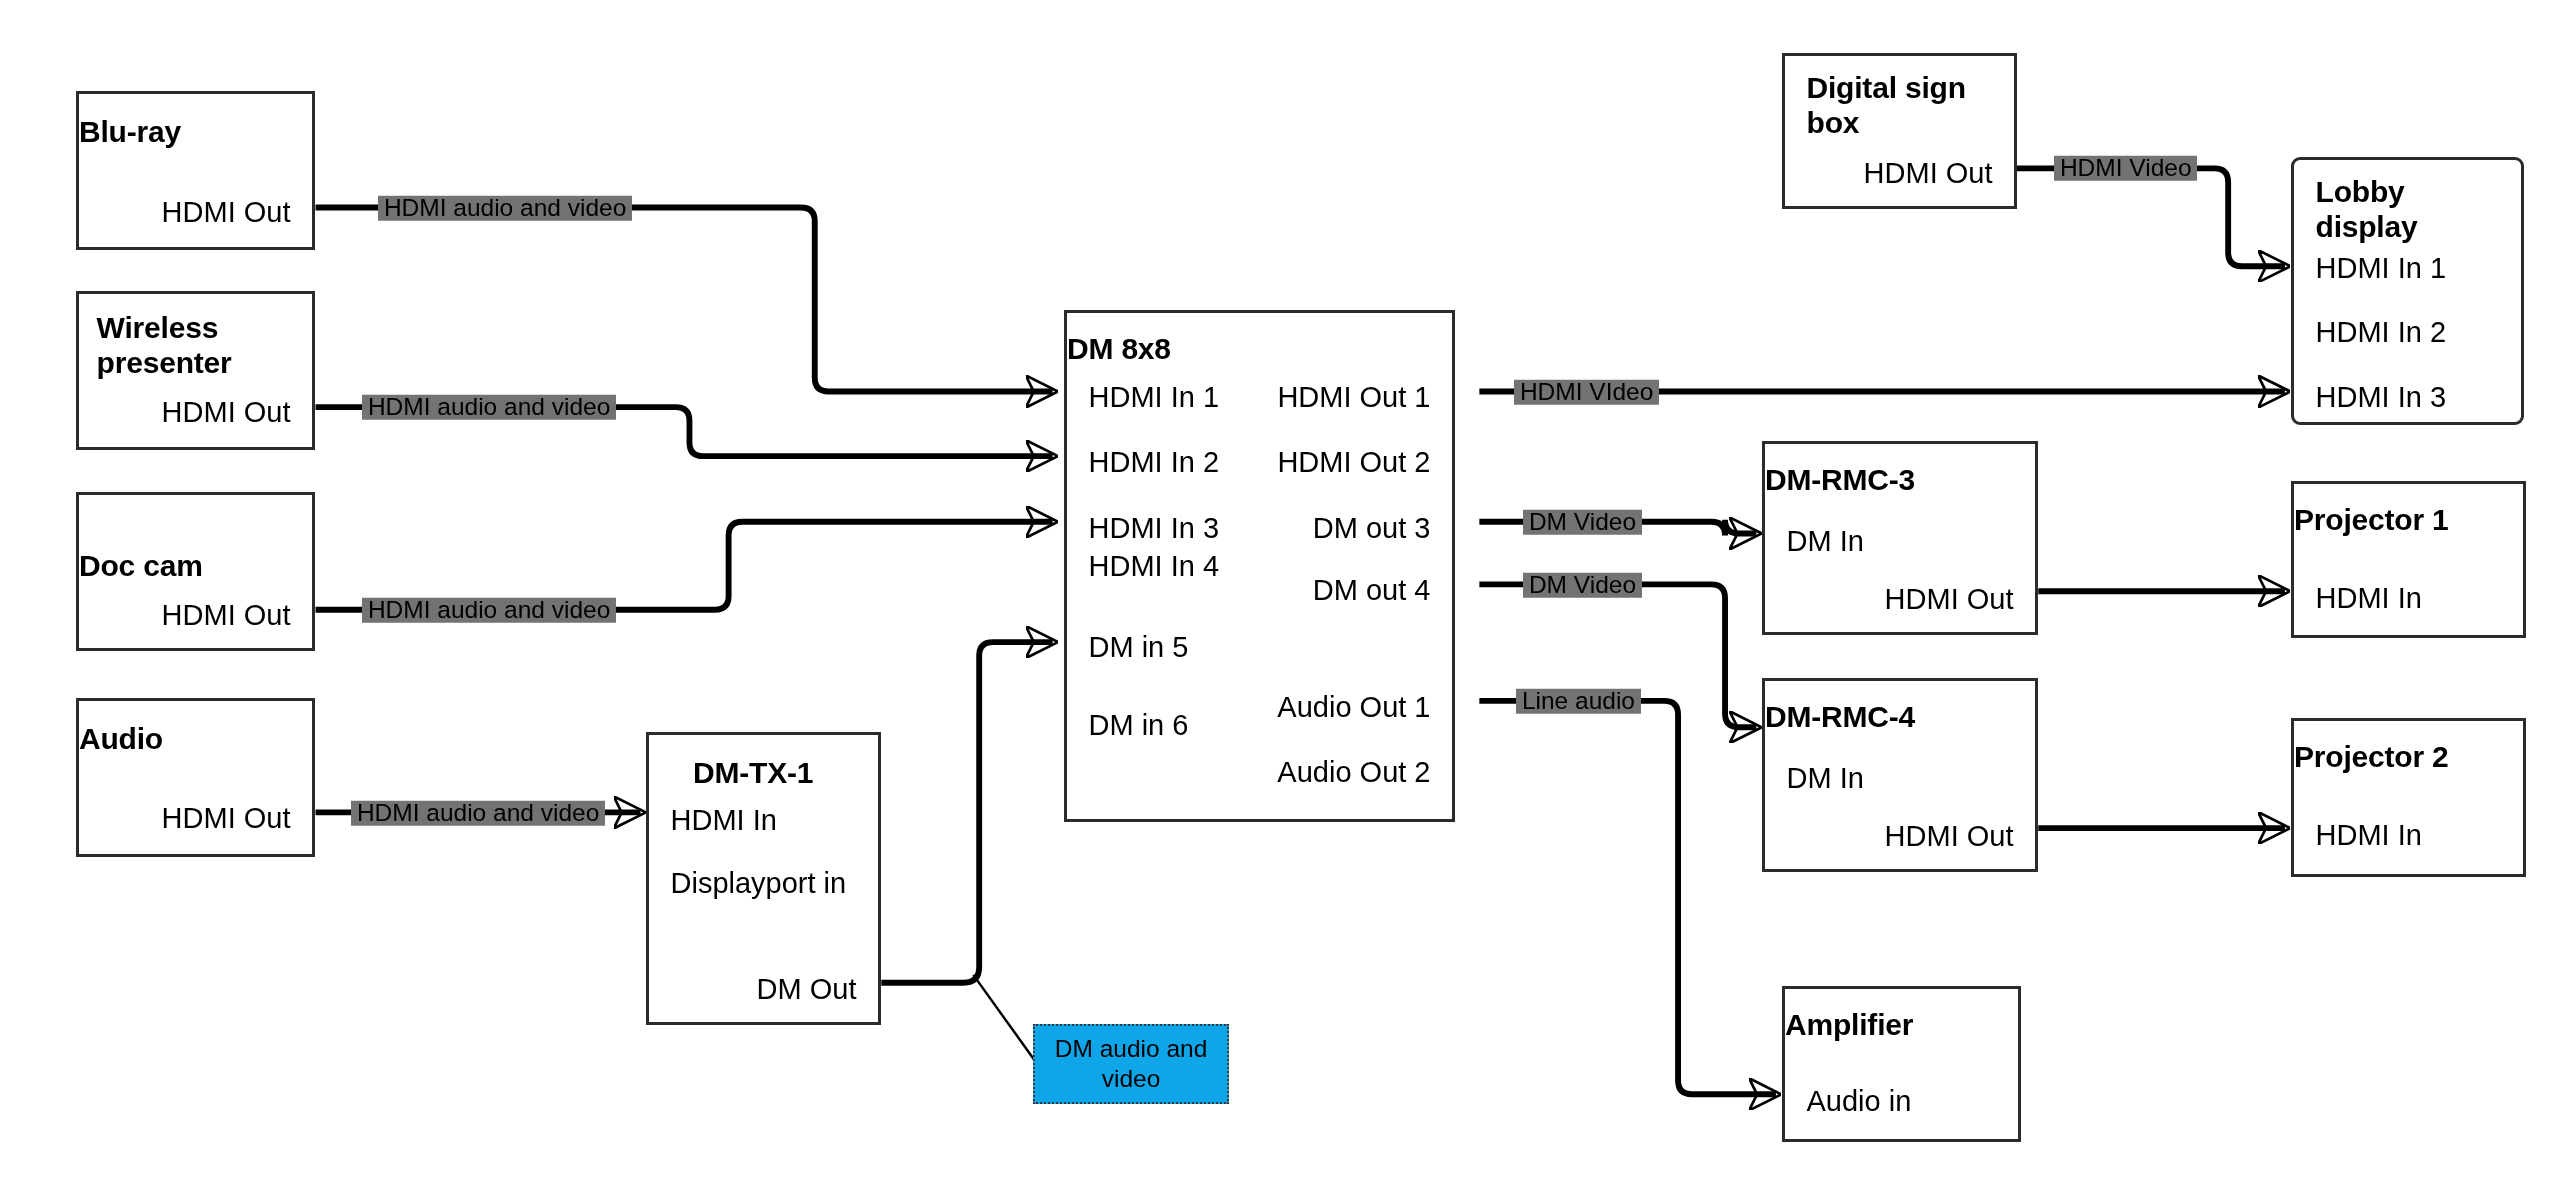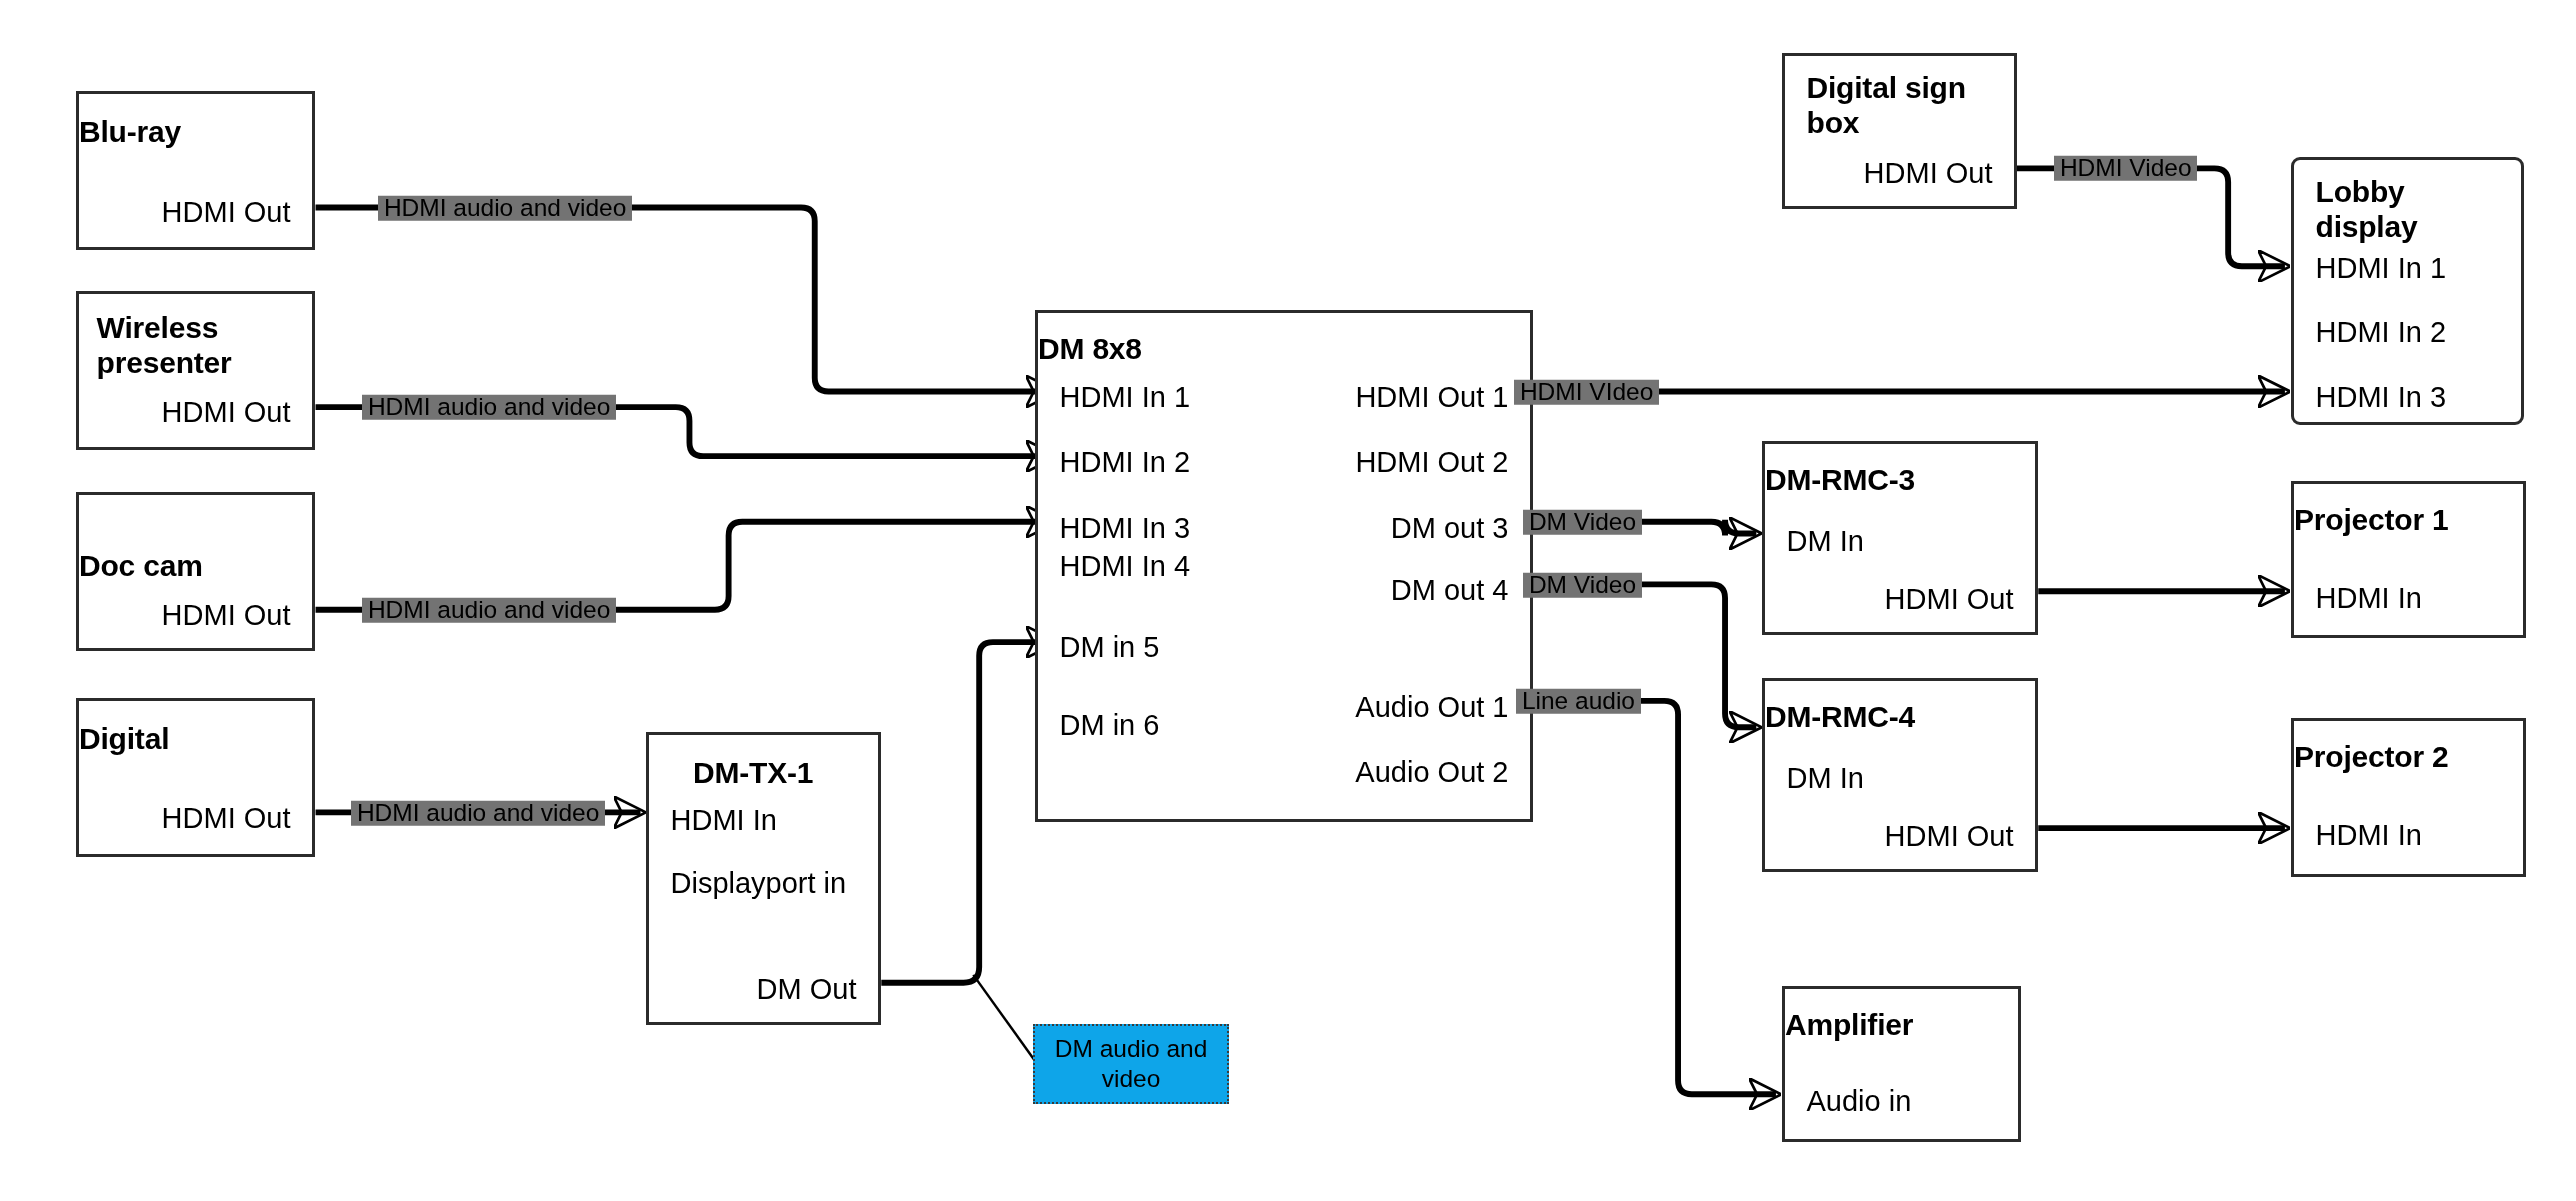--- a/index.html
+++ b/index.html
@@ -130,32 +130,32 @@
     <div class="node-title" style="top:15.7px; padding:0 17.6px;">Wireless presenter</div>
     <div class="port right" style="top:104px;">HDMI Out</div>
   </div>
 
   <div class="node" style="left:76px; top:492px; width:239px; height:159px;">
     <div class="node-title" style="top:19.6px;margin-top:33px;">Doc cam</div>
     <div class="port right" style="top:106px;">HDMI Out</div>
   </div>
 
   <div class="node" style="left:76px; top:698px; width:239px; height:159px;">
-    <div class="node-title" style="top:19.6px;">Digital</div>
+    <div class="node-title" style="top:19.6px;">Audio</div>
     <div class="port right" style="top:103px;">HDMI Out</div>
   </div>
 
   <div class="node" style="left:646px; top:732px; width:235px; height:293px;">
     <div class="node-title" style="top:19.6px;margin-left:44px;">DM-TX-1</div>
     <div class="port left" style="top:71px;">HDMI In</div>
     <div class="port left" style="top:134px;">Displayport in</div>
     <div class="port right" style="top:240px;">DM Out</div>
   </div>
 
-  <div class="node" style="left:1035px; top:310px; width:498px; height:512px;">
+  <div class="node" style="left:1064px; top:310px; width:391px; height:512px;">
     <div class="node-title" style="top:17.6px;">DM 8x8</div>
 
     <div class="port left" style="top:70px;">HDMI In 1</div>
     <div class="port left" style="top:135px;">HDMI In 2</div>
     <div class="port left" style="top:201px;">HDMI In 3</div>
     <div class="port left" style="top:239px;">HDMI In 4</div>
     <div class="port left" style="top:320px;">DM in 5</div>
     <div class="port left" style="top:398px;">DM in 6</div>
 
     <div class="port right" style="top:70px;">HDMI Out 1</div>

